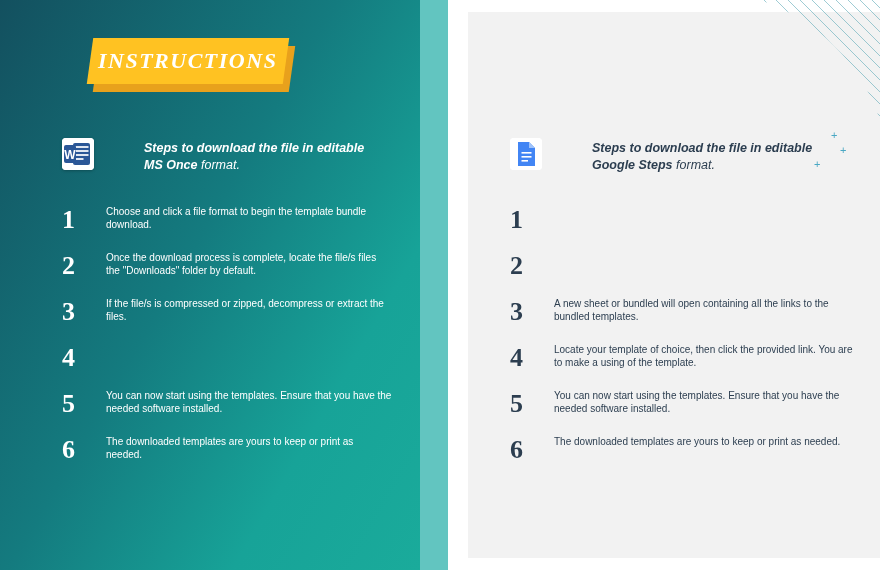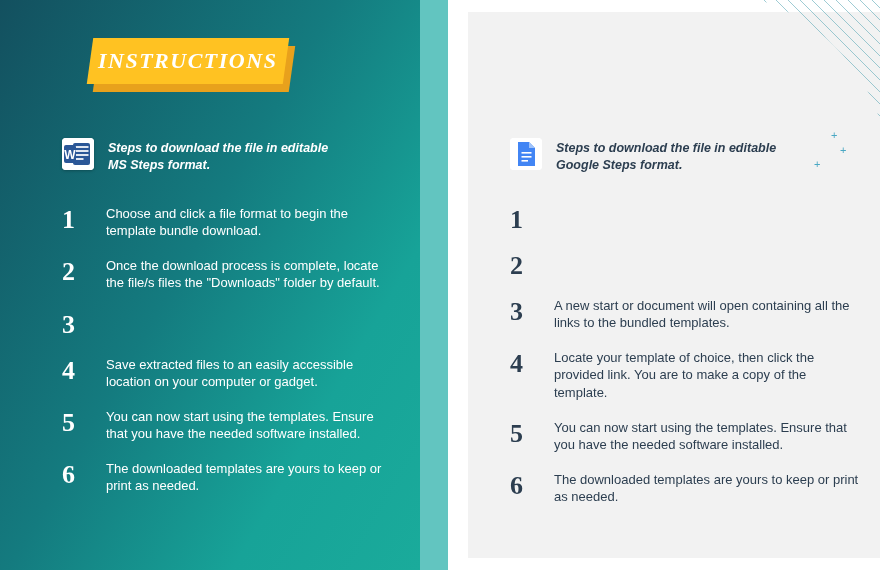--- a/index.html
+++ b/index.html
@@ -109,25 +109,26 @@
   }
   .icon-word { background: #ffffff; box-shadow: 0 1px 3px rgba(0,0,0,.25); }
   .icon-docs { background: #ffffff; }
 
   .head-text {
     font-size: 12.5px;
     line-height: 1.35;
     font-style: italic;
     font-weight: bold;
     padding-top: 2px;
+    margin-left: 36px;
   }
   .left-head .head-text { color: #ffffff; }
   .right-head .head-text { color: #2c3e50; }
   .head-text .reg { font-weight: bold; font-style: italic; }
-  .head-text .light { font-weight: bold; font-style: italic; }
+  .head-text .light { font-weight: normal; font-style: italic; }
 
   
   .steps {
     position: absolute;
     top: 205px;
   }
   .steps.left { left: 62px; width: 330px; }
   .steps.right { left: 62px; width: 350px; }
 
   .step {
@@ -139,21 +140,21 @@
     flex: 0 0 44px;
     font-family: "Liberation Serif", serif;
     font-weight: bold;
     font-size: 26px;
     line-height: 1;
     padding-top: 2px;
   }
   .steps.left .step-num { color: #ffffff; }
   .steps.right .step-num { color: #2c3e50; }
   .step-text {
-    font-size: 13px;
+    font-size: 10px;
     line-height: 1.32;
   }
   .steps.left .step-text { color: #ffffff; }
   .steps.right .step-text { color: #2c3e50; }
 </style>
 </head>
 <body>
 
 <div class="page">
 
@@ -175,39 +176,39 @@
           <rect x="12.5" y="8" width="14" height="2" fill="#ffffff" opacity=".85"></rect>
           <rect x="12.5" y="12" width="14" height="2" fill="#ffffff" opacity=".85"></rect>
           <rect x="12.5" y="16" width="14" height="2" fill="#ffffff" opacity=".85"></rect>
           <rect x="12.5" y="20" width="9" height="2" fill="#ffffff" opacity=".85"></rect>
           <rect x="2" y="7" width="12" height="18" rx="2" fill="#2b5797"></rect>
           <text x="8" y="21" font-family="Liberation Sans, sans-serif" font-size="12" font-weight="bold" fill="#ffffff" text-anchor="middle">W</text>
         </svg>
       </span>
       <span class="head-text">
         <span class="reg">Steps to download the file in editable</span><br>
-        <span class="reg">MS Steps</span><span class="light"> format.</span>
+        <span class="reg">MS Once</span><span class="light"> format.</span>
       </span>
     </div>
 
     <div class="steps left">
       <div class="step">
         <span class="step-num">1</span>
         <span class="step-text">Choose and click a file format to begin the template bundle download.</span>
       </div>
       <div class="step">
         <span class="step-num">2</span>
         <span class="step-text">Once the download process is complete, locate the file/s files the "Downloads" folder by default.</span>
       </div>
       <div class="step">
         <span class="step-num">3</span>
+        <span class="step-text">If the file/s is compressed or zipped, decompress or extract the files.</span>
       </div>
       <div class="step">
         <span class="step-num">4</span>
-        <span class="step-text">Save extracted files to an easily accessible location on your computer or gadget.</span>
       </div>
       <div class="step">
         <span class="step-num">5</span>
         <span class="step-text">You can now start using the templates. Ensure that you have the needed software installed.</span>
       </div>
       <div class="step">
         <span class="step-num">6</span>
         <span class="step-text">The downloaded templates are yours to keep or print as needed.</span>
       </div>
     </div>
@@ -270,25 +271,25 @@
 
     <div class="steps right">
       <div class="step">
         <span class="step-num">1</span>
       </div>
       <div class="step">
         <span class="step-num">2</span>
       </div>
       <div class="step">
         <span class="step-num">3</span>
-        <span class="step-text">A new start or document will open containing all the links to the bundled templates.</span>
+        <span class="step-text">A new sheet or bundled will open containing all the links to the bundled templates.</span>
       </div>
       <div class="step">
         <span class="step-num">4</span>
-        <span class="step-text">Locate your template of choice, then click the provided link. You are to make a copy of the template.</span>
+        <span class="step-text">Locate your template of choice, then click the provided link. You are to make a using of the template.</span>
       </div>
       <div class="step">
         <span class="step-num">5</span>
         <span class="step-text">You can now start using the templates. Ensure that you have the needed software installed.</span>
       </div>
       <div class="step">
         <span class="step-num">6</span>
         <span class="step-text">The downloaded templates are yours to keep or print as needed.</span>
       </div>
     </div>

